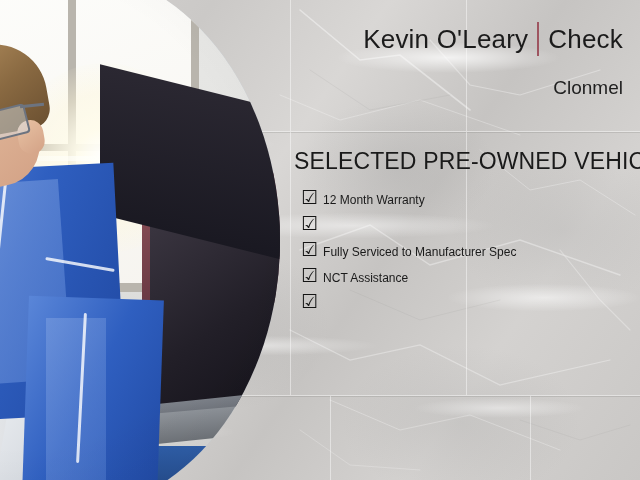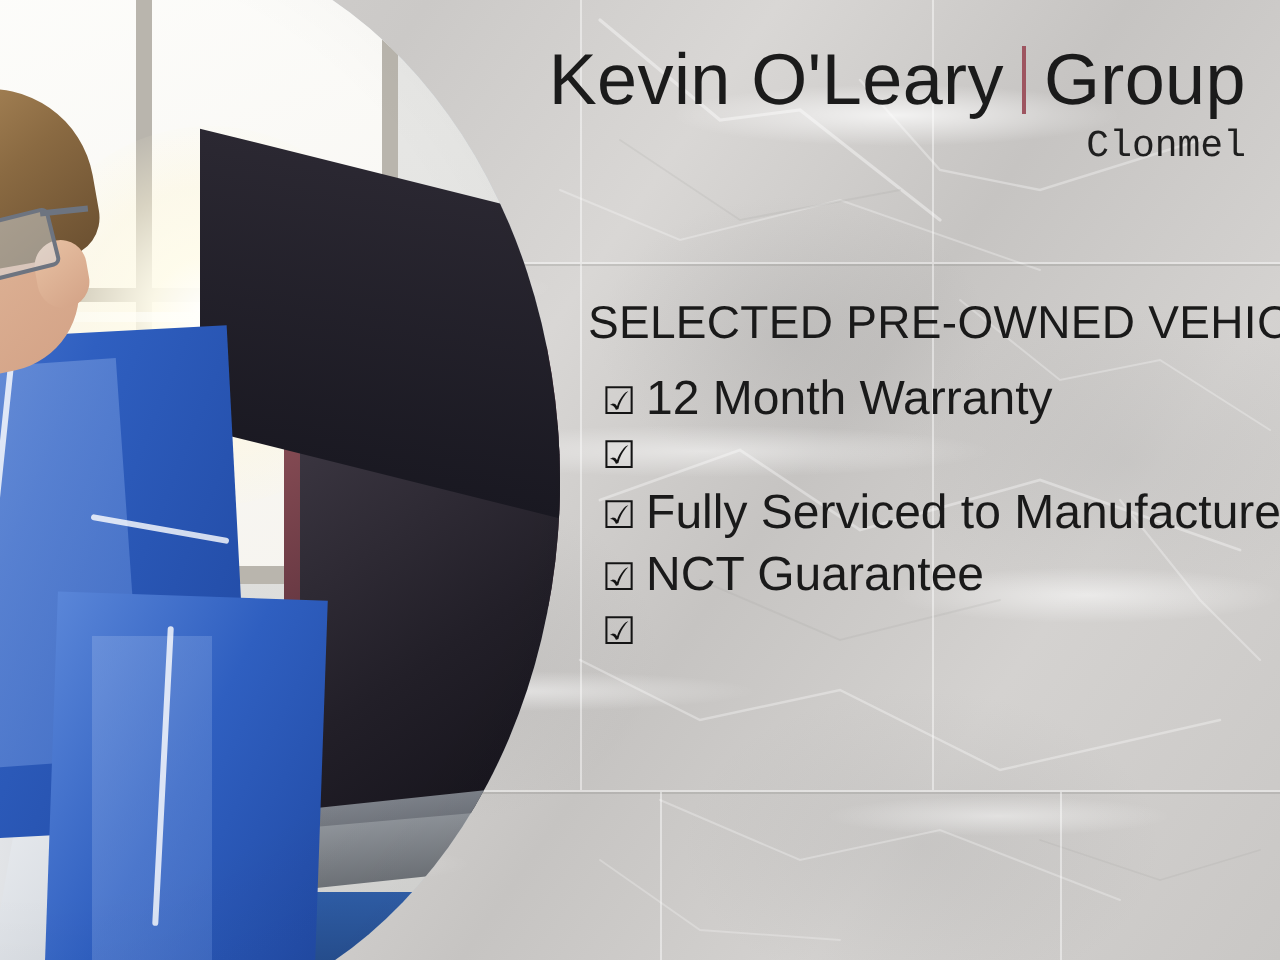--- a/index.html
+++ b/index.html
@@ -71,33 +71,33 @@
   .hair{position:absolute;background:linear-gradient(150deg,#b99463,#8a6a42 55%,#6a4f30);}
   .glasses-lens{position:absolute;border:2px solid #6d7480;background:rgba(215,228,240,.45);border-radius:4px;}
   .glasses-arm{position:absolute;background:#6d7480;}
 
   .photo-shade{position:absolute;inset:0;
     background:radial-gradient(ellipse 120% 95% at 38% 45%, rgba(0,0,0,0) 45%, rgba(0,0,0,.12) 100%);}
 
   
   .logo{position:absolute;right:17px;top:22px;text-align:right;}
   .logo-line{display:flex;align-items:center;justify-content:flex-end;}
-  .logo-a,.logo-b{font-size:36px;letter-spacing:.2px;color:#1b1b1b;line-height:1;
+  .logo-a,.logo-b{font-size:26px;letter-spacing:.2px;color:#1b1b1b;line-height:1;
                   font-family:"Liberation Sans",sans-serif;font-weight:400;}
   .logo-div{width:2px;height:34px;background:#9e5560;margin:0 9px;}
-  .logo-sub{font-size:19px;color:#1f1f1f;margin-top:6px;line-height:1;font-family:Liberation Mono, monospace;}
+  .logo-sub{font-size:19px;color:#1f1f1f;margin-top:22px;line-height:1;}
 
   .headline{position:absolute;left:294px;top:150px;font-size:23px;letter-spacing:.15px;
             color:#1a1a1a;line-height:1;white-space:nowrap;}
 
   .bullets{position:absolute;left:301px;top:188px;}
   .bullet{display:flex;align-items:baseline;margin-bottom:7px;white-space:nowrap;}
   .chk{font-size:19px;color:#141414;line-height:1;margin-right:5px;
        font-family:"DejaVu Sans",sans-serif;}
-  .btxt{font-size:24px;color:#1a1a1a;line-height:1;}
+  .btxt{font-size:12px;color:#1a1a1a;line-height:1;}
 </style>
 </head>
 <body>
 
 <div id="stage">
 
   <div class="marble"></div>
 
   <div class="veins">
     <svg viewBox="0 0 640 480" preserveAspectRatio="none">
@@ -175,41 +175,41 @@
       <div class="glasses-arm" style="left:170px;top:136px;width:24px;height:3px;transform:rotate(-6deg);"></div>
 
       <div class="photo-shade"></div>
     </div>
   </div>
 
   <div class="logo">
     <div class="logo-line">
       <span class="logo-a">Kevin O'Leary</span>
       <span class="logo-div" style="background: rgb(158, 85, 96);"></span>
-      <span class="logo-b">Group</span>
+      <span class="logo-b">Check</span>
     </div>
     <div class="logo-sub">Clonmel</div>
   </div>
 
   <div class="headline">SELECTED PRE-OWNED VEHICLES</div>
 
   <div class="bullets">
     <div class="bullet">
       <span class="chk">☑</span>
       <span class="btxt">12 Month Warranty</span>
     </div>
     <div class="bullet">
       <span class="chk">☑</span>
     </div>
     <div class="bullet">
       <span class="chk">☑</span>
       <span class="btxt">Fully Serviced to Manufacturer Spec</span>
     </div>
     <div class="bullet">
       <span class="chk">☑</span>
-      <span class="btxt">NCT Guarantee</span>
+      <span class="btxt">NCT Assistance</span>
     </div>
     <div class="bullet">
       <span class="chk">☑</span>
     </div>
   </div>
 
 </div>
 
 </body></html>

